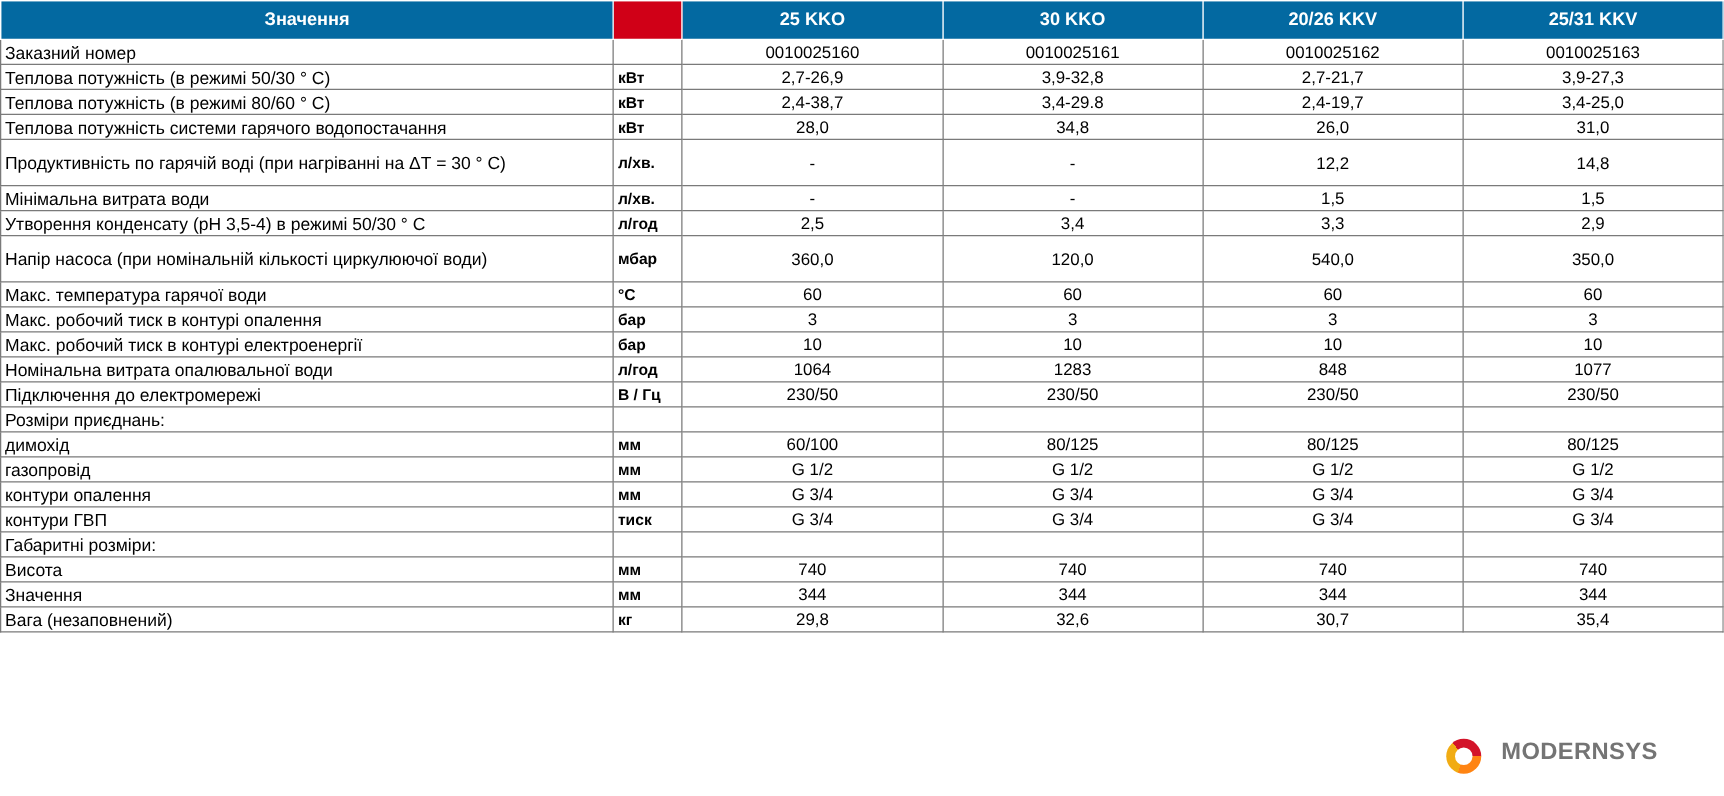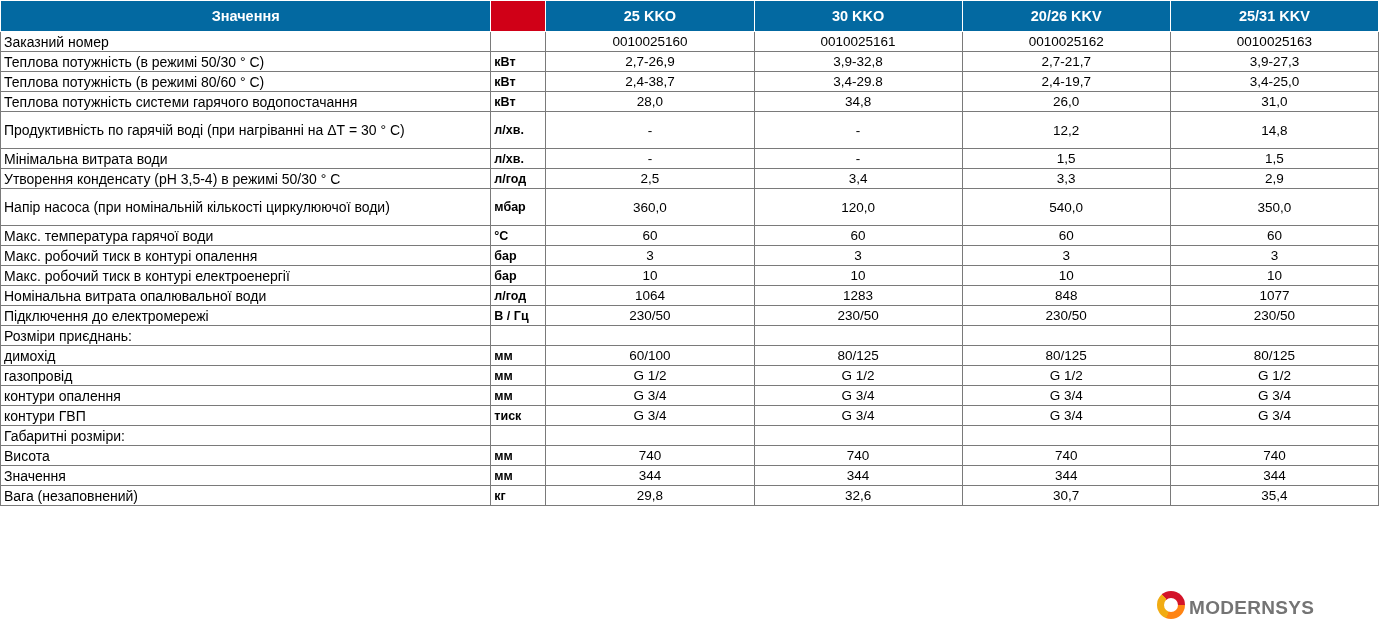--- a/index.html
+++ b/index.html
@@ -71,22 +71,22 @@
     position: absolute;
     right: 6px;
     bottom: 2px;
     width: 216px;
     height: 44px;
     pointer-events: none;
     user-select: none;
   }
   .wm-row {
     display: flex;
-    align-items: flex-end;
-    gap: 4px;
+    align-items: flex-start;
+    gap: 16px;
   }
   .wm-mark {
     width: 28px;
     height: 28px;
     border-radius: 50%;
     background:
       conic-gradient(from 200deg, #f0a500 0deg 120deg, #d00017 120deg 250deg, #ff7a00 250deg 360deg);
     position: relative;
     flex: 0 0 auto;
     opacity: .92;

